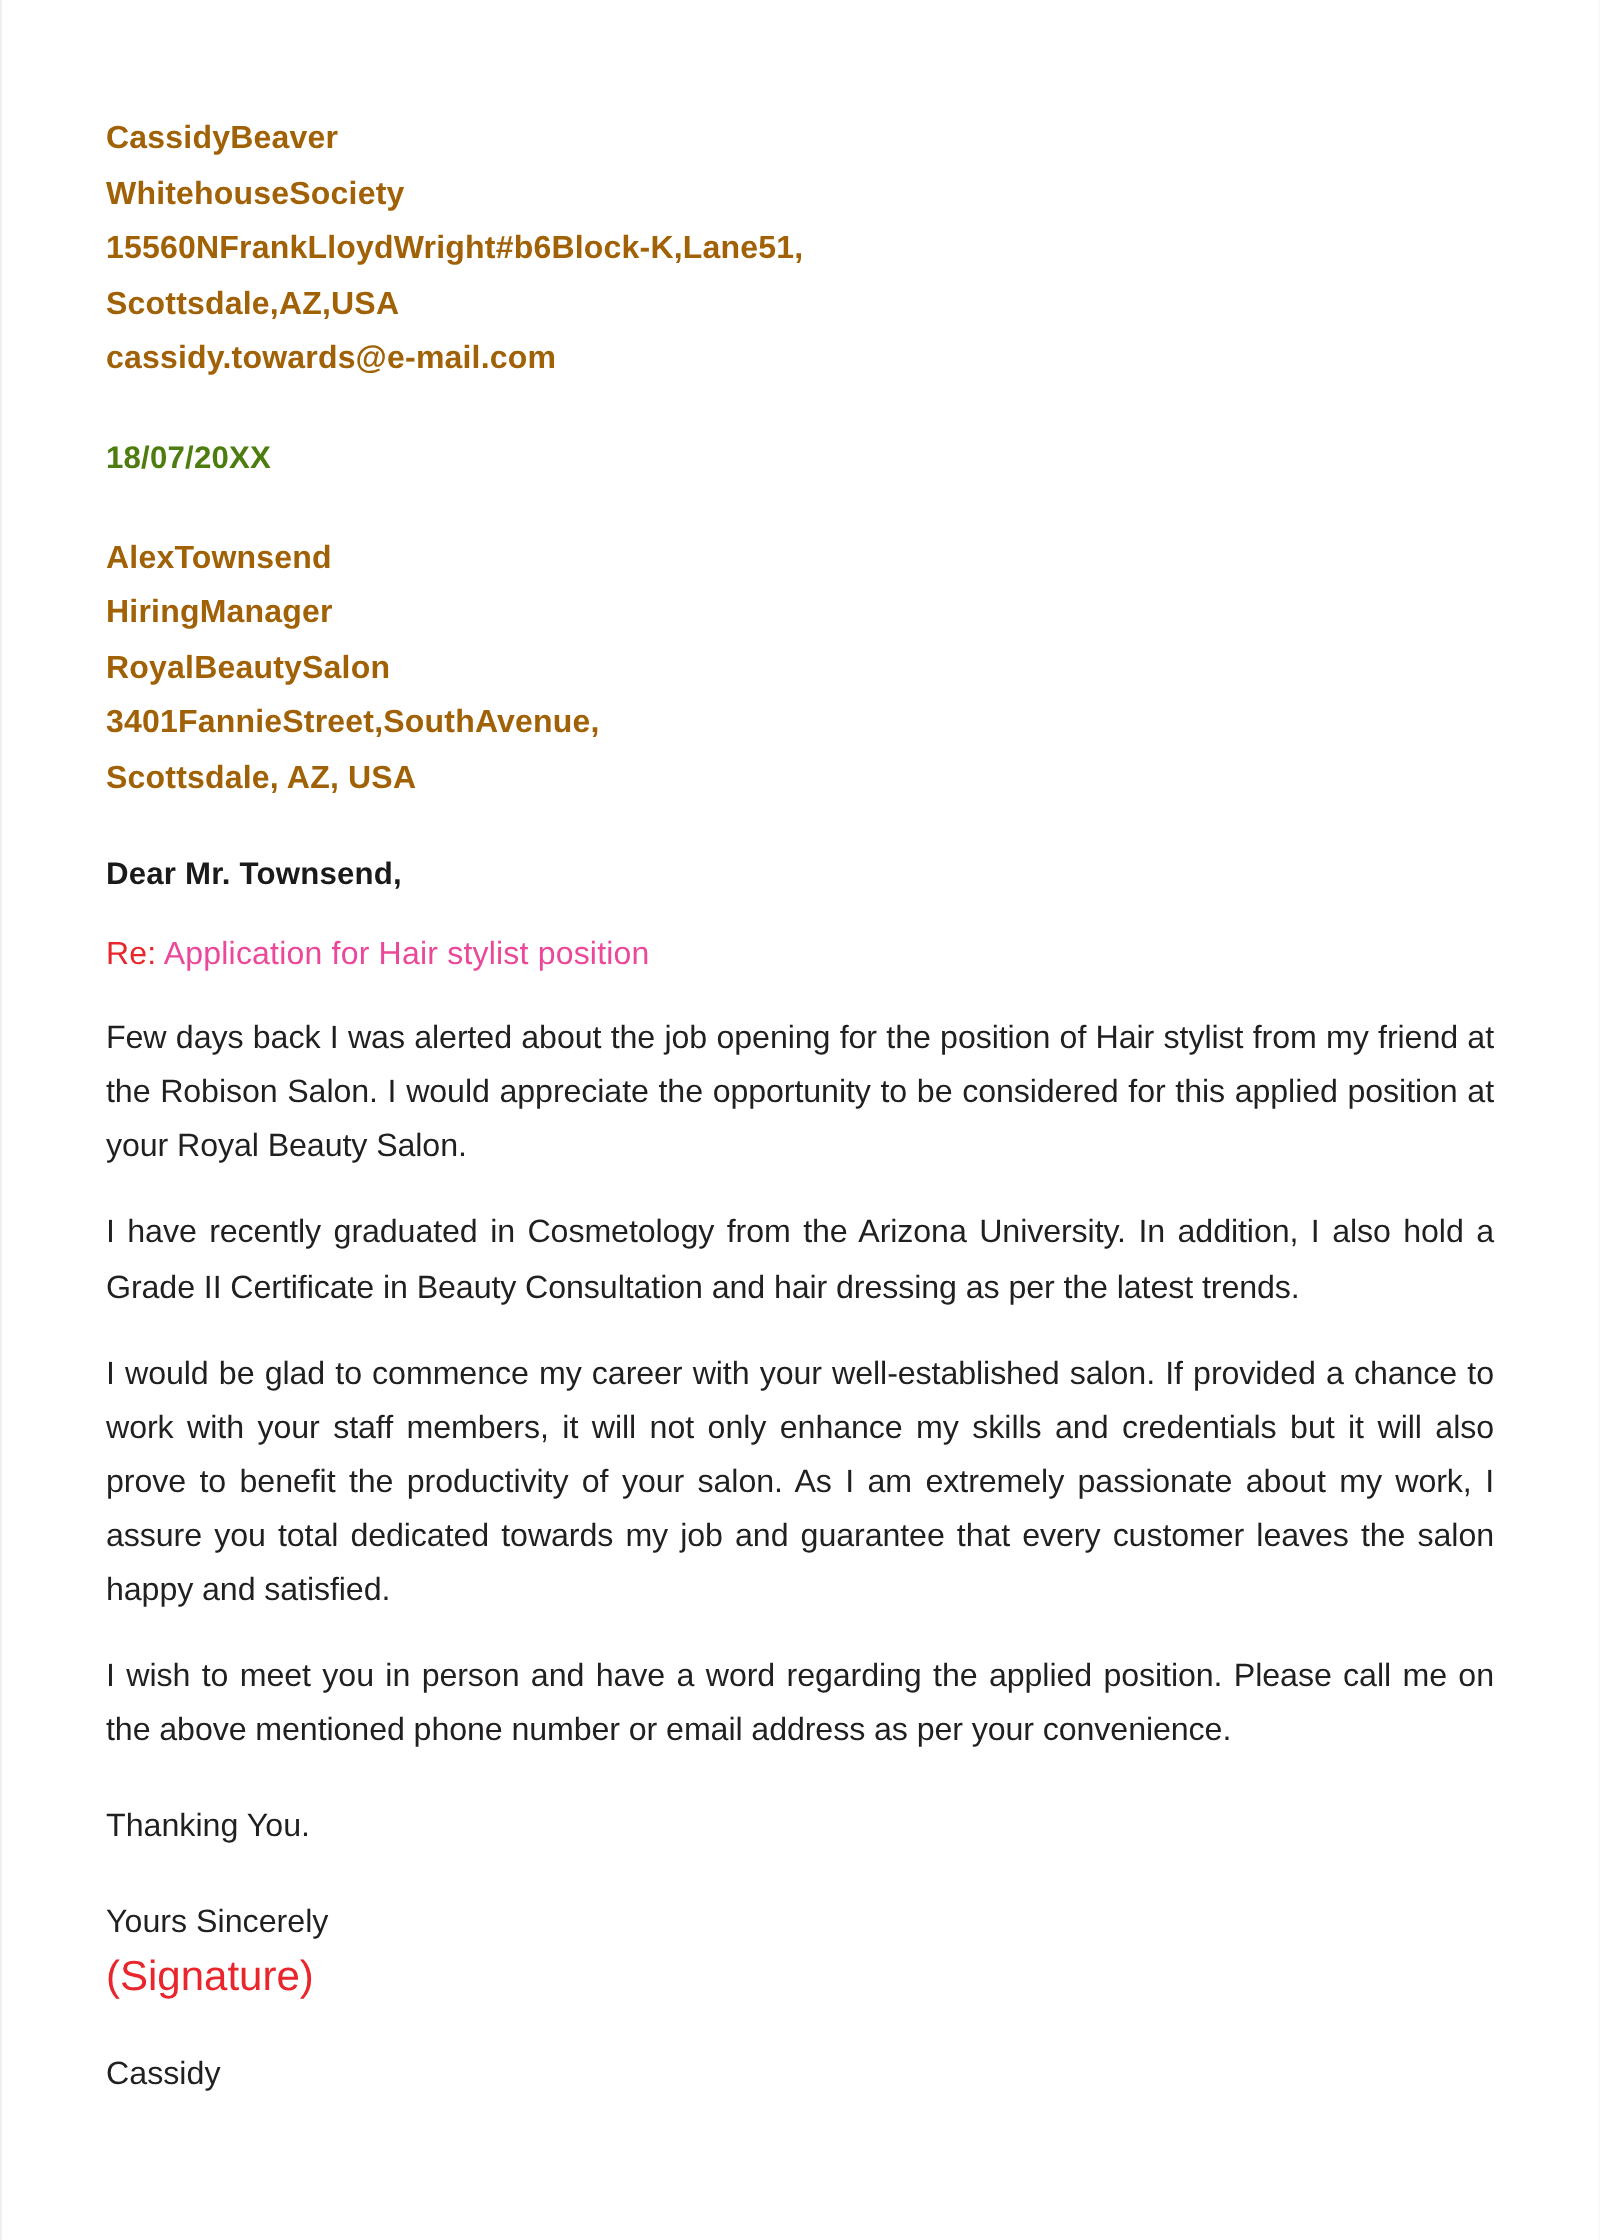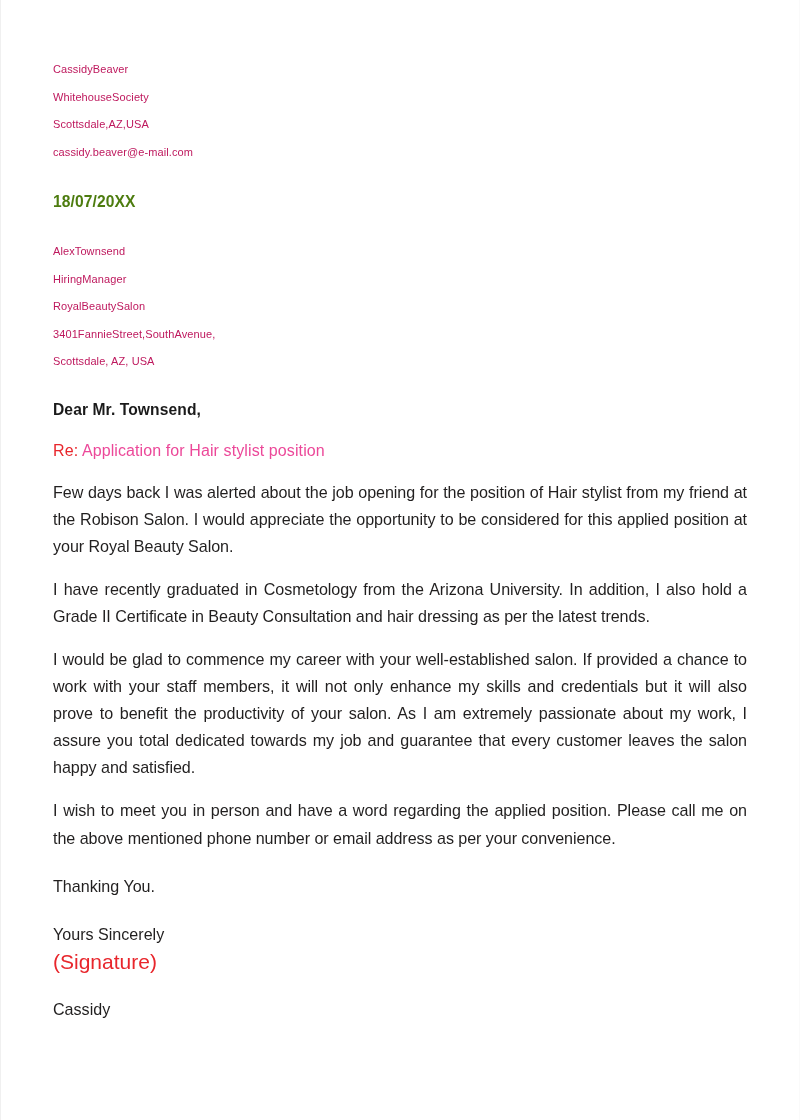--- a/index.html
+++ b/index.html
@@ -27,25 +27,25 @@
   }
   .content {
     position: absolute;
     left: 52px;
     top: 56px;
     width: 694px;
   }
 
   
   .block {
-    font-weight: normal;
-    font-size: 11px;
+    font-weight: bold;
+    font-size: 16px;
     line-height: 27.6px;
     letter-spacing: 0.1px;
-    color: #be185d;
+    color: #a16207;
   }
   .block .line {
     white-space: pre;
   }
 
   .date-line {
     font-weight: bold;
     font-size: 15.6px;
     line-height: 27.6px;
     letter-spacing: 0.1px;
@@ -115,22 +115,23 @@
 </style>
 </head>
 <body>
 
 <div class="page">
   <div class="content">
 
     <div class="block">
       <div class="line">CassidyBeaver</div>
       <div class="line">WhitehouseSociety</div>
+      <div class="line">15560NFrankLloydWright#b6Block-K,Lane51,</div>
       <div class="line">Scottsdale,AZ,USA</div>
-      <div class="line">cassidy.beaver@e-mail.com</div>
+      <div class="line">cassidy.towards@e-mail.com</div>
     </div>
 
     <div class="date-line">18/07/20XX</div>
 
     <div class="block recipient">
       <div class="line">AlexTownsend</div>
       <div class="line">HiringManager</div>
       <div class="line">RoyalBeautySalon</div>
       <div class="line">3401FannieStreet,SouthAvenue,</div>
       <div class="line">Scottsdale, AZ, USA</div>

